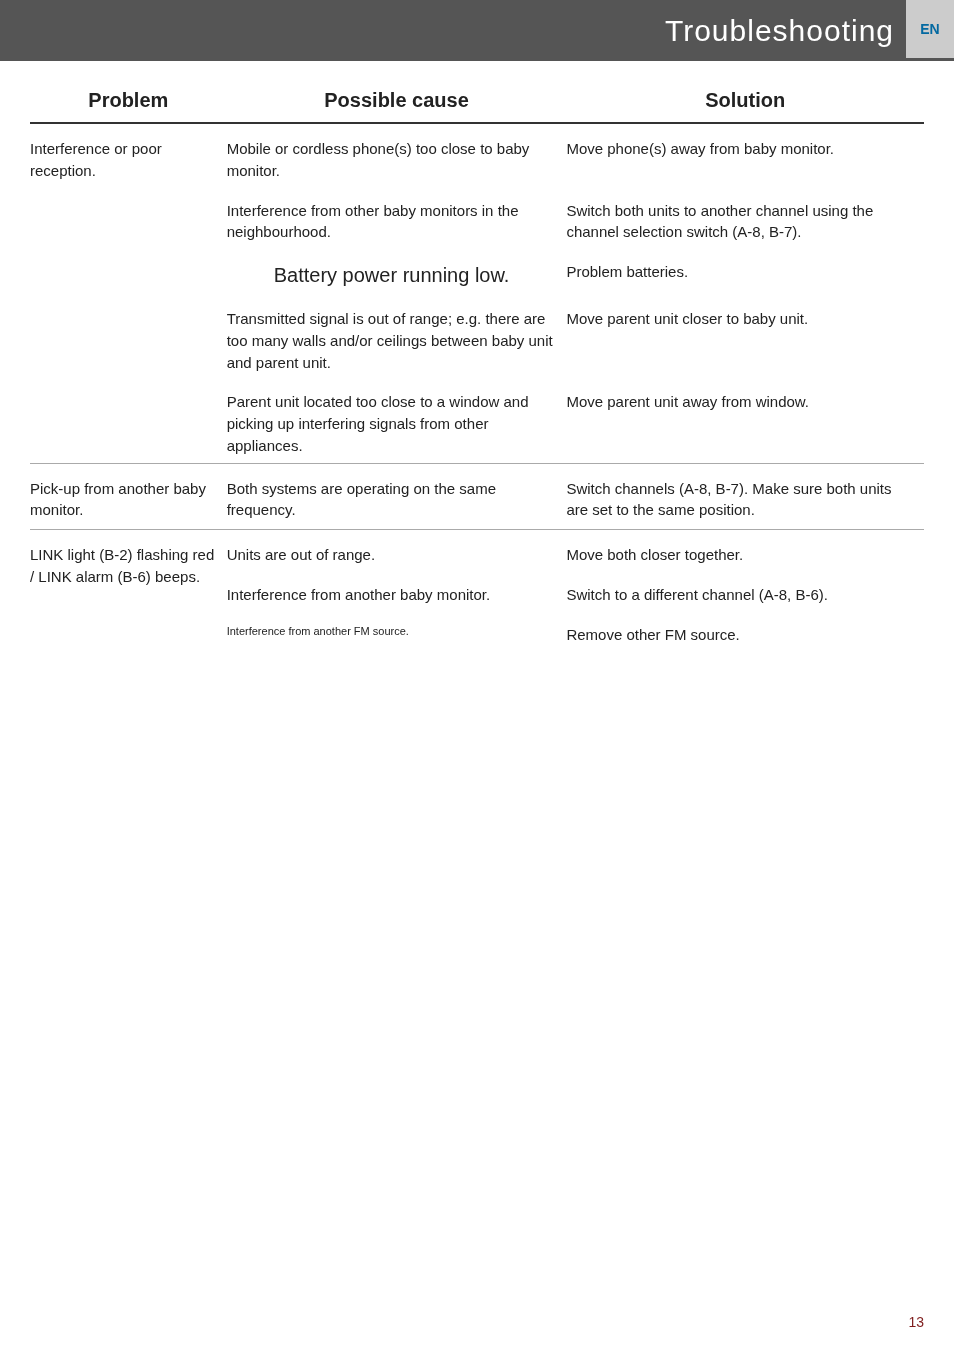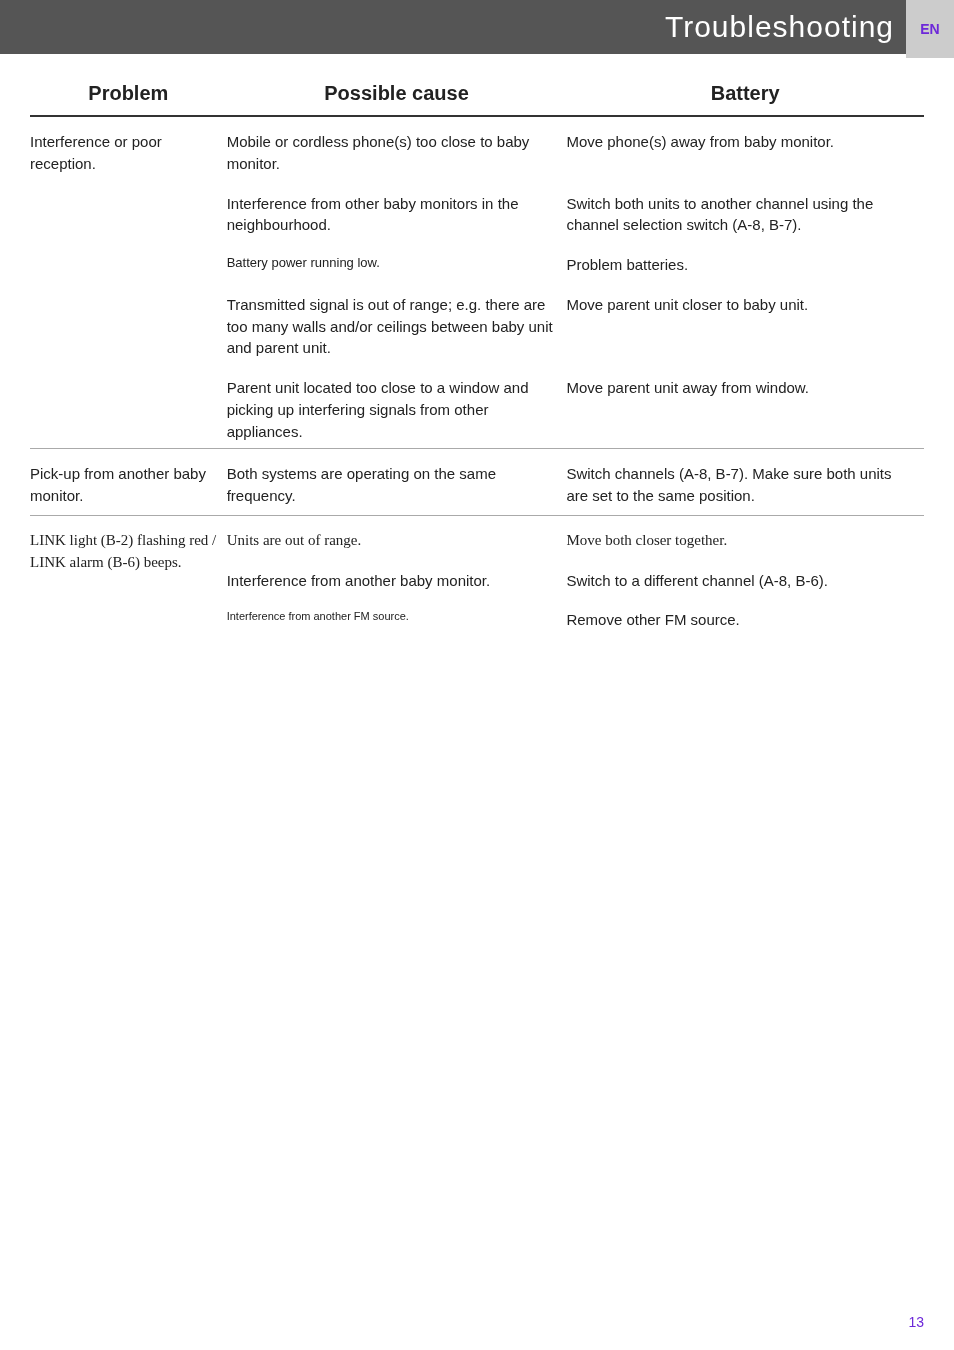--- a/index.html
+++ b/index.html
@@ -9,41 +9,41 @@
       background: #ffffff;
       font-family: Arial, Helvetica, sans-serif;
       font-size: 15px;
       color: #222;
       position: relative;
     }
 
     
     .header-bar {
       background: #555555;
-      height: 54px;
+      height: 61px;
       display: flex;
       align-items: center;
       justify-content: flex-end;
       padding-right: 0;
       position: relative;
     }
     .header-title {
       color: #ffffff;
       font-size: 30px;
       font-weight: normal;
       letter-spacing: 1px;
       padding-right: 60px;
       font-family: Arial, Helvetica, sans-serif;
     }
     .en-badge {
       position: absolute;
       right: 0;
       top: 0;
       background: #cccccc;
-      color: #6d28d9;
+      color: #0369a1;
       font-size: 14px;
       font-weight: bold;
       width: 48px;
       height: 58px;
       display: flex;
       align-items: center;
       justify-content: center;
     }
 
     
@@ -86,68 +86,68 @@
     .trouble-table td:first-child {
       padding-right: 10px;
     }
 
     
     .page-number {
       position: absolute;
       bottom: 20px;
       right: 30px;
       font-size: 14px;
-      color: #6d28d9;
+      color: #7f1d1d;
     }
   </style>
 </head>
 <body>
 
 <div class="header-bar">
   <span class="header-title">Troubleshooting</span>
   <div class="en-badge">EN</div>
 </div>
 
 <div class="content">
   <table class="trouble-table">
     <thead>
       <tr>
         <th class="col-header">Problem</th>
         <th class="col-header">Possible cause</th>
-        <th class="col-header">Battery</th>
+        <th class="col-header">Solution</th>
       </tr>
     </thead>
     <tbody id="table-body">
     <tr style="border-top: 1.5px solid rgb(170, 170, 170);">
           <td rowspan="5" style="vertical-align: top; padding-top: 14px; font-size: 15px; line-height: 1.45; border-top: 1.5px solid rgb(170, 170, 170); margin-top: 44px;">Interference or poor<br>reception.</td>
           <td style="vertical-align: top; padding-top: 14px; padding-bottom: 6px; font-size: 15px; line-height: 1.45; border-top: 1.5px solid rgb(170, 170, 170);">Mobile or cordless phone(s) too close to baby monitor.</td>
           <td style="vertical-align: top; padding-top: 14px; padding-bottom: 6px; font-size: 15px; line-height: 1.45; border-top: 1.5px solid rgb(170, 170, 170);">Move phone(s) away from baby monitor.</td>
         </tr>
         <tr>
           <td style="vertical-align: top; padding-top: 12px; padding-bottom: 6px; font-size: 15px; line-height: 1.45;">Interference from other baby monitors in the neighbourhood.</td>
           <td style="vertical-align: top; padding-top: 12px; padding-bottom: 6px; font-size: 15px; line-height: 1.45;">Switch both units to another channel using the channel selection switch (A-8, B-7).</td>
         </tr>
         <tr>
-          <td style="vertical-align: top; padding-top: 12px; padding-bottom: 6px; font-size: 13px; line-height: 1.45;">Battery power running low.</td>
+          <td style="vertical-align: top; padding-top: 12px; padding-bottom: 6px; font-size: 20px; line-height: 1.45; text-align: center;">Battery power running low.</td>
           <td style="vertical-align: top; padding-top: 12px; padding-bottom: 6px; font-size: 15px; line-height: 1.45;">Problem batteries.</td>
         </tr>
         <tr>
           <td style="vertical-align: top; padding-top: 12px; padding-bottom: 6px; font-size: 15px; line-height: 1.45;">Transmitted signal is out of range; e.g. there are too many walls and/or ceilings between baby unit and parent unit.</td>
           <td style="vertical-align: top; padding-top: 12px; padding-bottom: 6px; font-size: 15px; line-height: 1.45;">Move parent unit closer to baby unit.</td>
         </tr>
         <tr>
           <td style="vertical-align: top; padding-top: 12px; padding-bottom: 6px; font-size: 15px; line-height: 1.45;">Parent unit located too close to a window and picking up interfering signals from other appliances.</td>
           <td style="vertical-align: top; padding-top: 12px; padding-bottom: 6px; font-size: 15px; line-height: 1.45;">Move parent unit away from window.</td>
         </tr>
         <tr style="border-top: 1.5px solid rgb(170, 170, 170);">
           <td rowspan="1" style="vertical-align: top; padding-top: 14px; font-size: 15px; line-height: 1.45; border-top: 1.5px solid rgb(170, 170, 170);">Pick-up from another baby monitor.</td>
           <td style="vertical-align: top; padding-top: 14px; padding-bottom: 6px; font-size: 15px; line-height: 1.45; border-top: 1.5px solid rgb(170, 170, 170);">Both systems are operating on the same frequency.</td>
           <td style="vertical-align: top; padding-top: 14px; padding-bottom: 6px; font-size: 15px; line-height: 1.45; border-top: 1.5px solid rgb(170, 170, 170);">Switch channels (A-8, B-7). Make sure both units are set to the same position.</td>
         </tr>
-        <tr style="border-top: 1.5px solid rgb(170, 170, 170); font-family: Liberation Serif, serif;">
+        <tr style="border-top: 1.5px solid rgb(170, 170, 170);">
           <td rowspan="3" style="vertical-align: top; padding-top: 14px; font-size: 15px; line-height: 1.45; border-top: 1.5px solid rgb(170, 170, 170);">LINK light (B-2) flashing red / LINK alarm (B-6) beeps.</td>
           <td style="vertical-align: top; padding-top: 14px; padding-bottom: 6px; font-size: 15px; line-height: 1.45; border-top: 1.5px solid rgb(170, 170, 170); margin-top: 48px;">Units are out of range.</td>
           <td style="vertical-align: top; padding-top: 14px; padding-bottom: 6px; font-size: 15px; line-height: 1.45; border-top: 1.5px solid rgb(170, 170, 170);">Move both closer together.</td>
         </tr>
         <tr>
           <td style="vertical-align: top; padding-top: 12px; padding-bottom: 6px; font-size: 15px; line-height: 1.45;">Interference from another baby monitor.</td>
           <td style="vertical-align: top; padding-top: 12px; padding-bottom: 6px; font-size: 15px; line-height: 1.45;">Switch to a different channel (A-8, B-6).</td>
         </tr>
         <tr>
           <td style="vertical-align: top; padding-top: 12px; padding-bottom: 6px; font-size: 11px; line-height: 1.45;">Interference from another FM source.</td>

